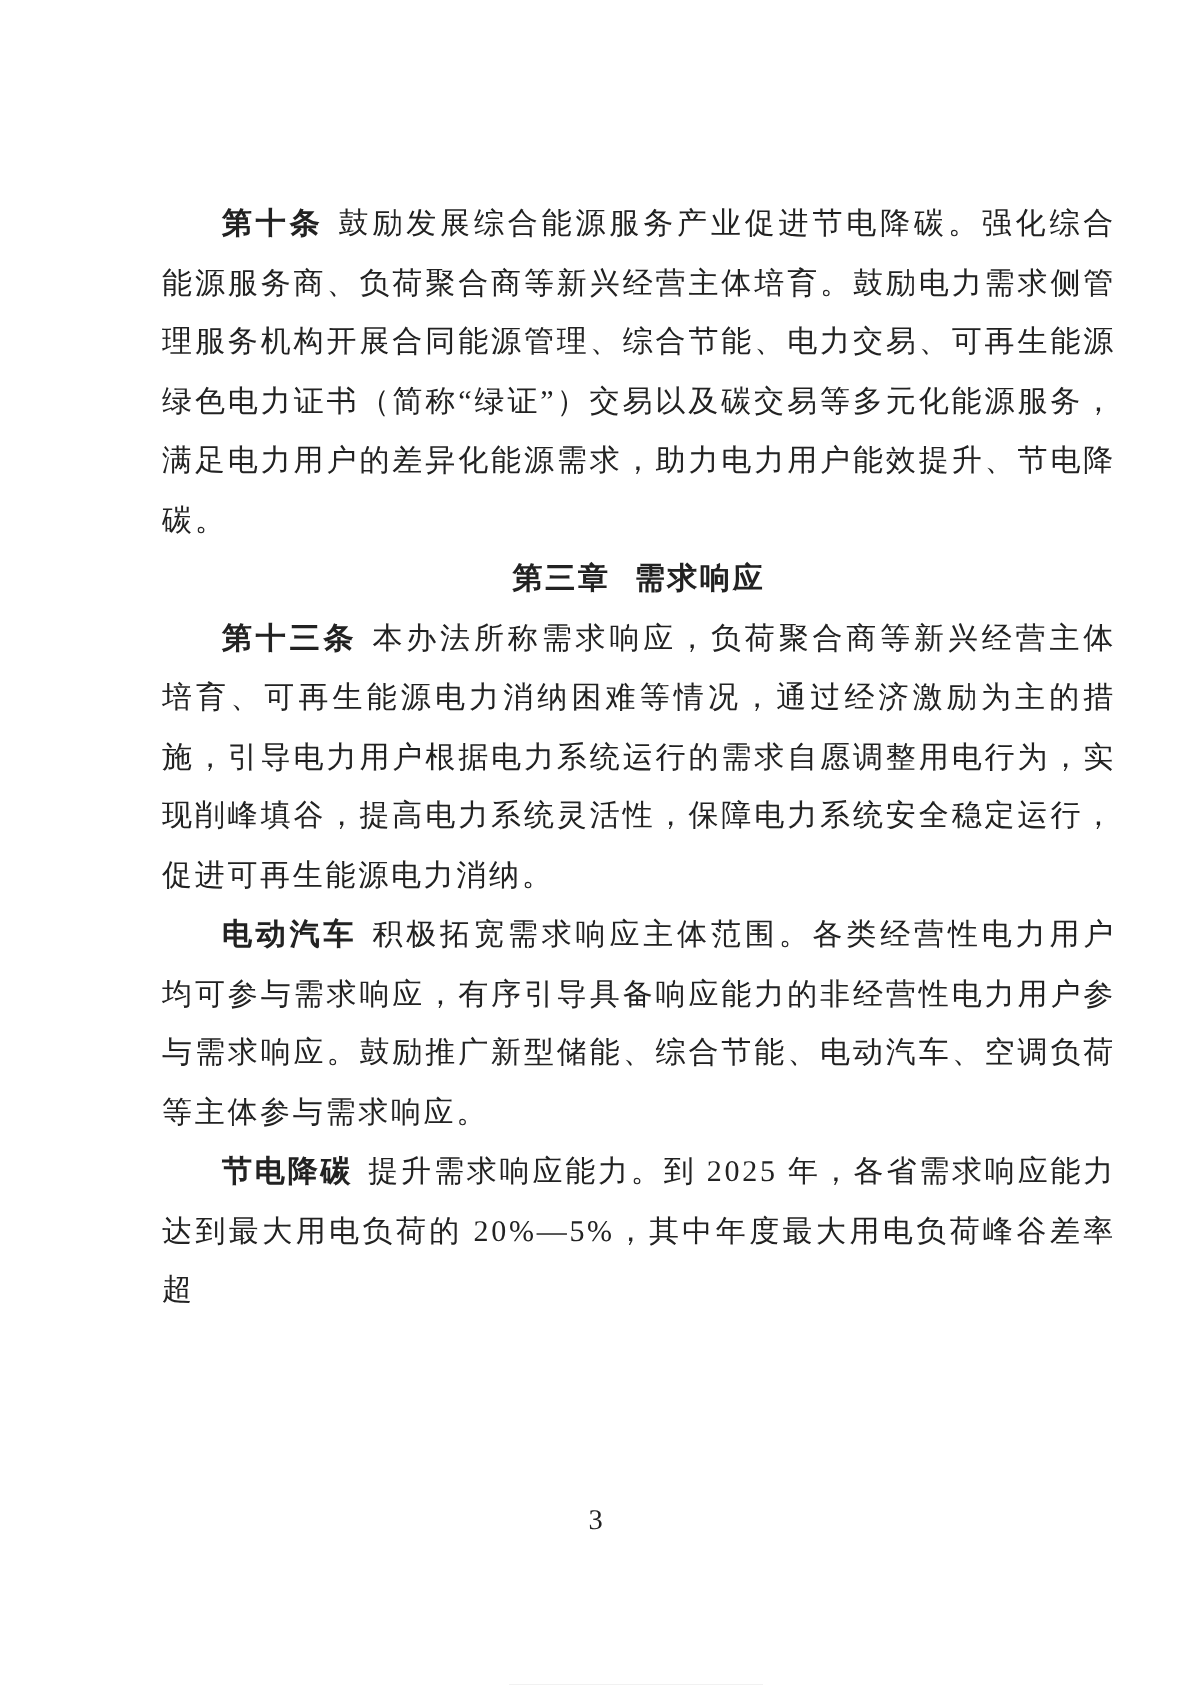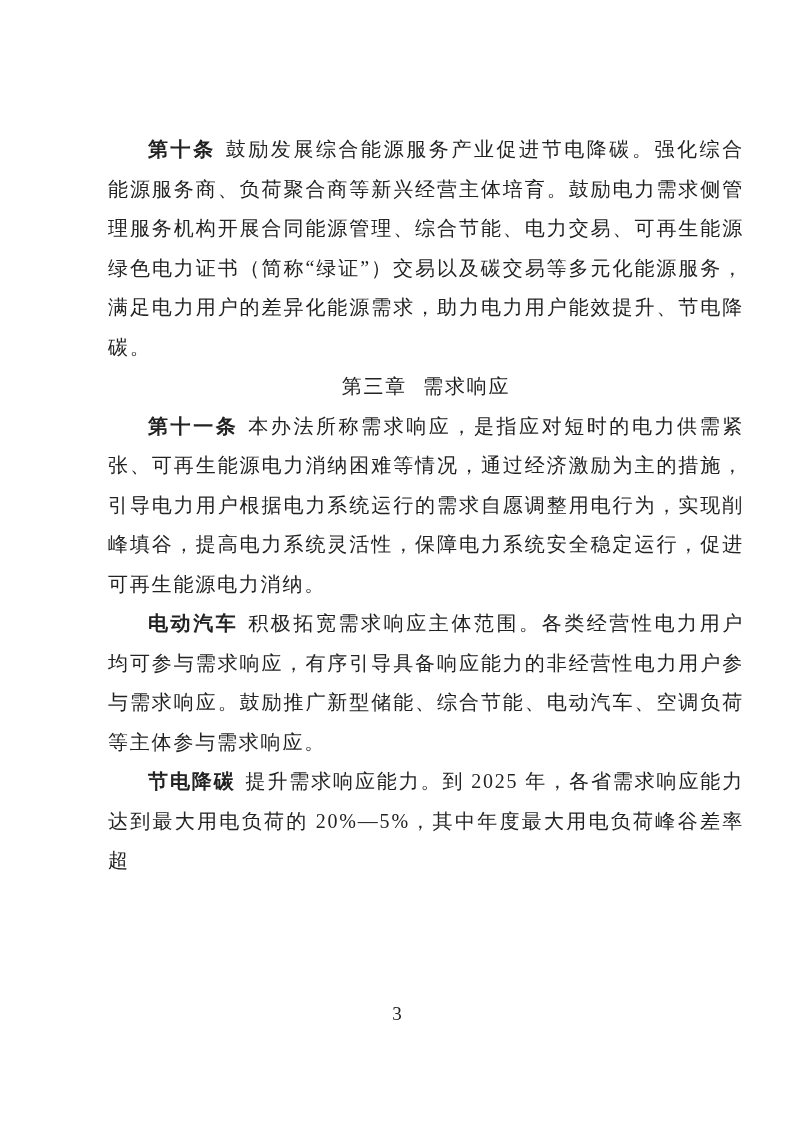--- a/index.html
+++ b/index.html
@@ -36,21 +36,21 @@
     font-weight: 700;
     font-family: "Liberation Sans", "DejaVu Sans", sans-serif;
     margin-right: 0.5em;
   }
   .chapter {
     margin: 0;
     font-size: 20px;
     line-height: 39.5px;
     text-align: center;
     text-indent: 0;
-    font-weight: 400;
+    font-weight: 700;
     font-family: "Liberation Sans", "DejaVu Sans", sans-serif;
     letter-spacing: 1.8px;
   }
   .chapter-label {
     margin-right: 0.8em;
   }
   .page-number {
     position: absolute;
     top: 1001px;
     left: 0;
@@ -65,21 +65,21 @@
 <body>
 
 <div class="page">
   <div class="content">
 
     <p class="para"><span class="article-label">第十条</span><span>鼓励发展综合能源服务产业促进节电降碳。强化综合能源服务商、负荷聚合商等新兴经营主体培育。鼓励电力需求侧管理服务机构开展合同能源管理、综合节能、电力交易、可再生能源绿色电力证书（简称“绿证”）交易以及碳交易等多元化能源服务，满足电力用户的差异化能源需求，助力电力用户能效提升、节电降碳。</span></p>
 
 
     <h2 class="chapter"><span class="chapter-label">第三章</span><span>需求响应</span></h2>
 
-    <p class="para"><span class="article-label">第十一条</span><span>本办法所称需求响应，是指应对短时的电力供需紧张、可再生能源电力消纳困难等情况，通过经济激励为主的措施，引导电力用户根据电力系统运行的需求自愿调整用电行为，实现削峰填谷，提高电力系统灵活性，保障电力系统安全稳定运行，促进可再生能源电力消纳。</span></p>
+    <p class="para"><span class="article-label">第十三条</span><span>本办法所称需求响应，负荷聚合商等新兴经营主体培育、可再生能源电力消纳困难等情况，通过经济激励为主的措施，引导电力用户根据电力系统运行的需求自愿调整用电行为，实现削峰填谷，提高电力系统灵活性，保障电力系统安全稳定运行，促进可再生能源电力消纳。</span></p>
 
     <p class="para"><span class="article-label">电动汽车</span><span>积极拓宽需求响应主体范围。各类经营性电力用户均可参与需求响应，有序引导具备响应能力的非经营性电力用户参与需求响应。鼓励推广新型储能、综合节能、电动汽车、空调负荷等主体参与需求响应。</span></p>
 
     <p class="para"><span class="article-label">节电降碳</span><span>提升需求响应能力。到 2025 年，各省需求响应能力达到最大用电负荷的 20%—5%，其中年度最大用电负荷峰谷差率超</span></p>
 
   </div>
 
   <div class="page-number">3</div>
 </div>
 

